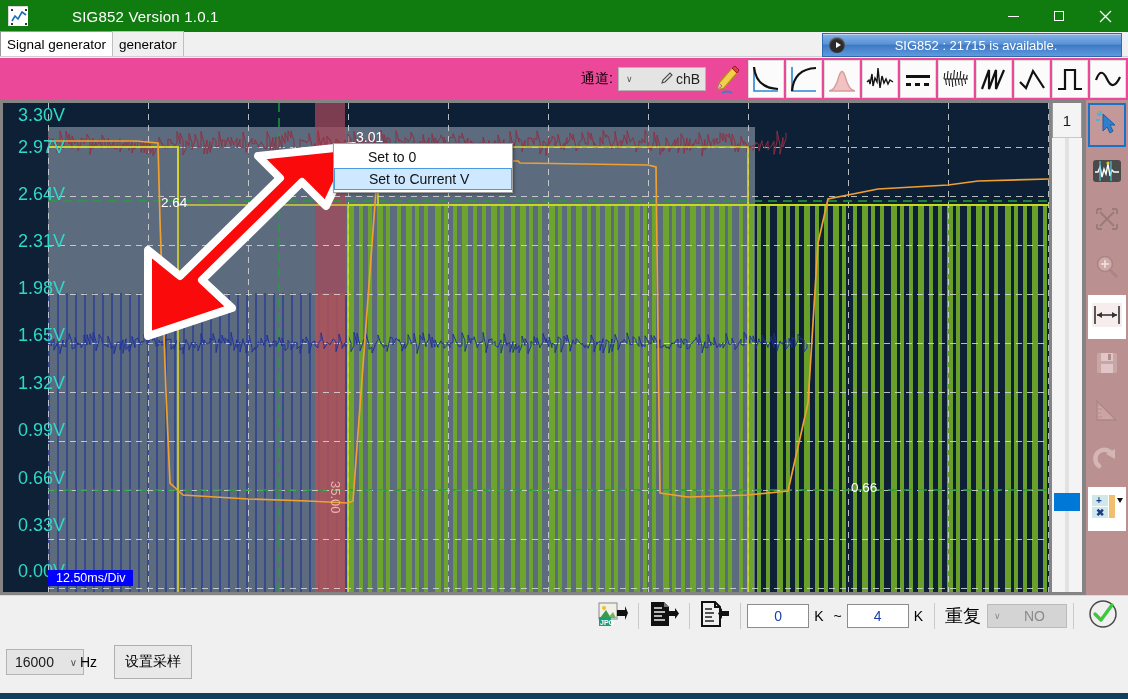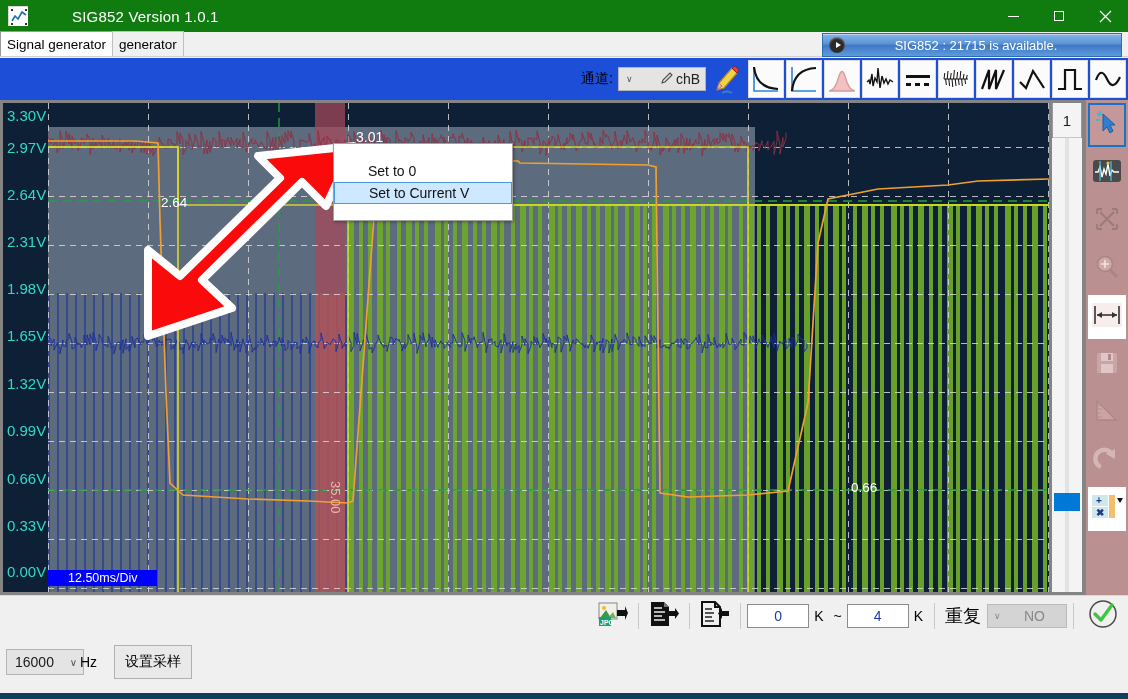--- a/index.html
+++ b/index.html
@@ -61,21 +61,21 @@
   .notify-ico i {
     width:0; height:0; border-left:5px solid #fff;
     border-top:3.5px solid transparent; border-bottom:3.5px solid transparent;
     margin-left:2px; display:block;
   }
   .notify-text { flex:1; text-align:center; padding-right:14px; }
 
   
   .toolbar {
     position:absolute; left:0; top:58px; width:1128px; height:42px;
-    background:#1d4ed8; display:flex; align-items:center; justify-content:flex-end;
+    background:#ec4899; display:flex; align-items:center; justify-content:flex-end;
     padding-right:2px;
   }
   .chan-label { font-size:14px; color:#000; margin-right:5px; }
   .chan-combo {
     width:88px; height:24px; background:#e4e4e4; border:1px solid #b4b4b4;
     display:flex; align-items:center; position:relative; font-size:14px; color:#222;
   }
   .chan-arrow { margin-left:7px; font-size:9px; color:#555; }
   .chan-val { margin-left:auto; margin-right:5px; display:flex; align-items:center; gap:2px; }
   .pencil-sm { color:#4a4a4a; }
@@ -95,32 +95,32 @@
   }
   .chart {
     position:absolute; left:3px; top:3px; width:1046px; height:489px;
     background:#0d2036; overflow:hidden;
   }
   .yaxis {
     position:absolute; left:0; top:0; width:45px; height:100%;
     background:#0d2036; z-index:6;
   }
   .ytick {
-    position:absolute; left:4px; color:#2fd9c8; font-size:15px;
+    position:absolute; left:15px; color:#2fd9c8; font-size:18px;
     transform:translateY(-50%); white-space:nowrap;
   }
   .plot {
     position:absolute; left:45px; top:0; right:0; bottom:0;
     background:#0d2036; overflow:hidden;
   }
   .plot svg { position:absolute; left:0; top:0; }
 
   .div-label {
     position:absolute; left:45px; bottom:6px; background:#0000ff; color:#ffffff;
-    font-size:12.5px; padding:1px 20px; z-index:9;
+    font-size:12.5px; padding:1px 8px; z-index:9;
   }
 
   
   .chnum-col {
     position:absolute; left:1052px; top:3px; width:30px; height:489px;
     background:#f4f4f4; border-left:1px solid #9a9a9a; border-right:1px solid #9a9a9a;
   }
   .chnum {
     height:35px; display:flex; align-items:center; justify-content:center;
     font-size:15px; color:#1a1a1a; border-bottom:1px solid #c8c8c8;
@@ -146,21 +146,21 @@
     align-items:center; justify-content:center; background:transparent;
   }
   .sbtn.active { background:#c49898; border:2px solid #1673c8; }
   .sbtn.card { background:#ffffff; }
 
   
   .ctxmenu {
     position:absolute; left:333px; top:143px; width:180px;
     background:#ffffff; border:1px solid #a0a0a0; z-index:30;
     box-shadow:1px 1px 3px rgba(0,0,0,.35);
-    padding:16px 0;
+    padding:2px 0;
   }
   .ctxitem {
     height:22px; display:flex; align-items:center; padding-left:34px;
     font-size:14px; color:#111; background:#fff;
   }
   .ctxitem.sel { background:#cde8ff; border:1px solid #4a9ae0; }
 
   
   .arrow { position:absolute; left:140px; top:138px; z-index:25; pointer-events:none; }
 

